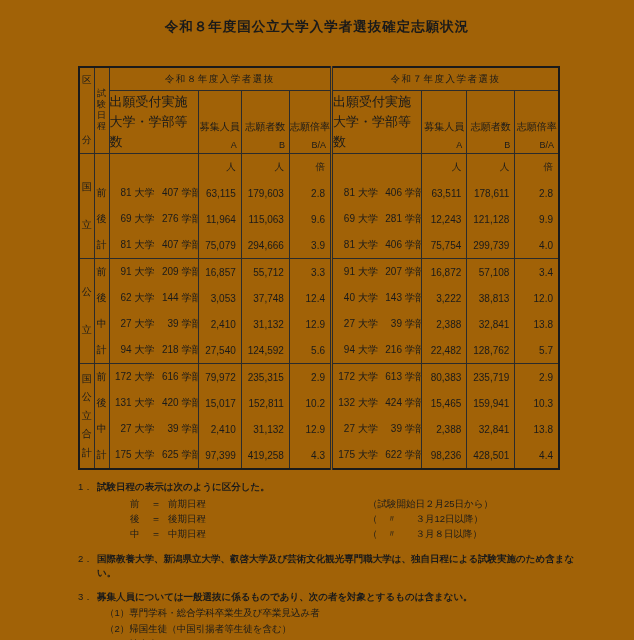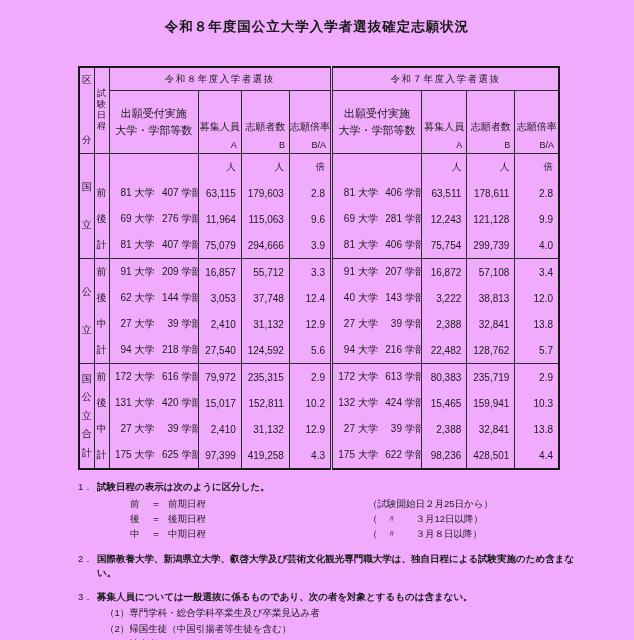--- a/index.html
+++ b/index.html
@@ -1,17 +1,17 @@
 <!DOCTYPE html>
 <html><head>
 <meta charset="utf-8">
 <style>
   html,body { margin:0; padding:0; background:#fff; }
   .page {
-    position:relative; width:634px; height:640px; background:#f0abfc;
+    position:relative; width:634px; height:640px; background:#a16207;
     font-family:"Liberation Sans","DejaVu Sans",sans-serif; color:#1a1a1a;
     overflow:hidden;
   }
   .title {
     position:absolute; top:18px; left:0; right:0; text-align:center;
     font-size:13.5px; font-weight:bold; letter-spacing:1px;
   }
   table.main {
     position:absolute; left:78px; top:66px; width:482px;
     border-collapse:collapse; table-layout:fixed;
@@ -21,21 +21,21 @@
     border-left:1px solid #2b2b2b; border-right:1px solid #2b2b2b;
     padding:0; font-weight:normal; font-size:10px; color:#1a1a1a;
     overflow:hidden;
   }
   tr.banner-row th.banner {
     height:22px; border-bottom:1px solid #2b2b2b; text-align:center;
     font-size:9.5px; letter-spacing:1.5px; vertical-align:middle;
   }
   tr.head2 th { height:62px; border-bottom:1px solid #2b2b2b; vertical-align:middle; }
   th.corner { border-bottom:1px solid #2b2b2b; vertical-align:top; }
-  .inst-h { white-space:pre-line; text-align:center; font-size:11px; line-height:1.55; }
+  .inst-h { white-space:pre-line; text-align:left; font-size:13px; line-height:1.55; }
   .num-h { position:relative; }
   .num-h .hl { text-align:center; font-size:10px; padding-top:9px; }
   .num-h .hk { position:absolute; right:4px; bottom:3px; font-size:9px; }
   .vtext { display:flex; flex-direction:column; align-items:center; }
   .vtext span { display:block; text-align:center; line-height:1.25; }
   .corner-v { height:72px; justify-content:space-between; padding:6px 0; font-size:9.5px; }
   .sched-v  { height:84px; justify-content:center; font-size:9px; }
   .sec-v { height:100px; justify-content:space-evenly; font-size:10px; }
   .sec-v.tight span { line-height:1.05; }
   td.sec-cell { vertical-align:middle; }

